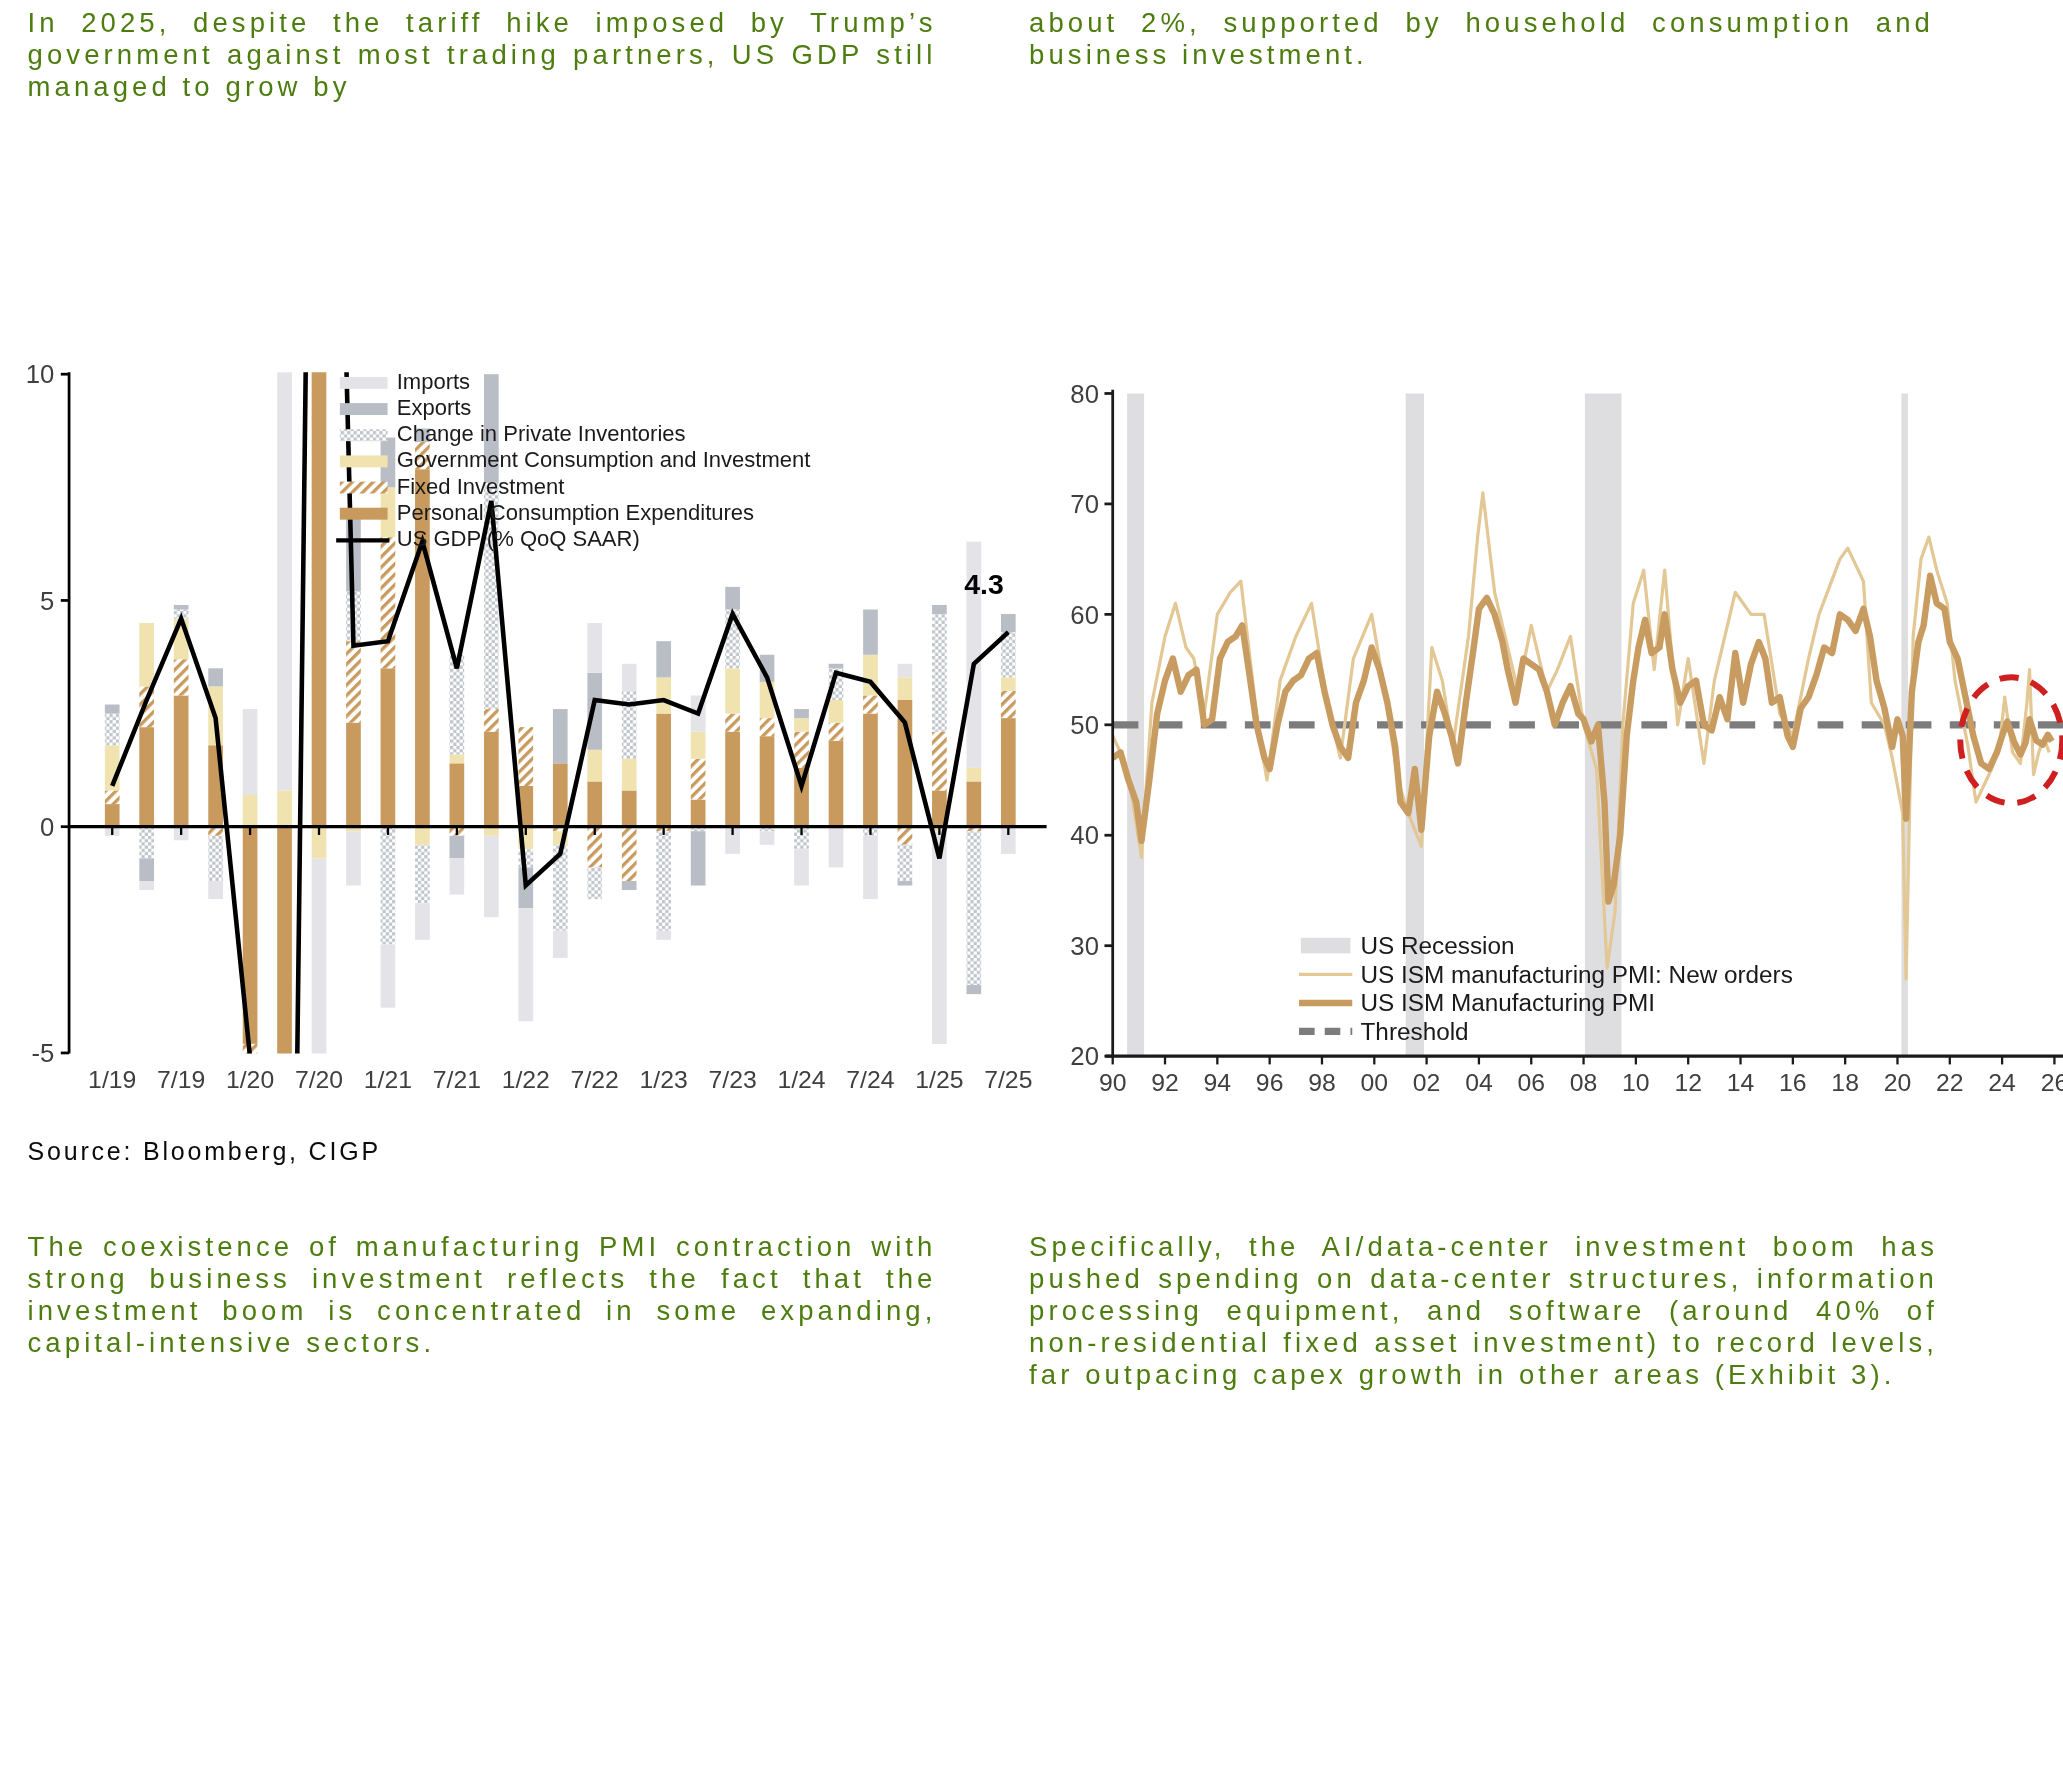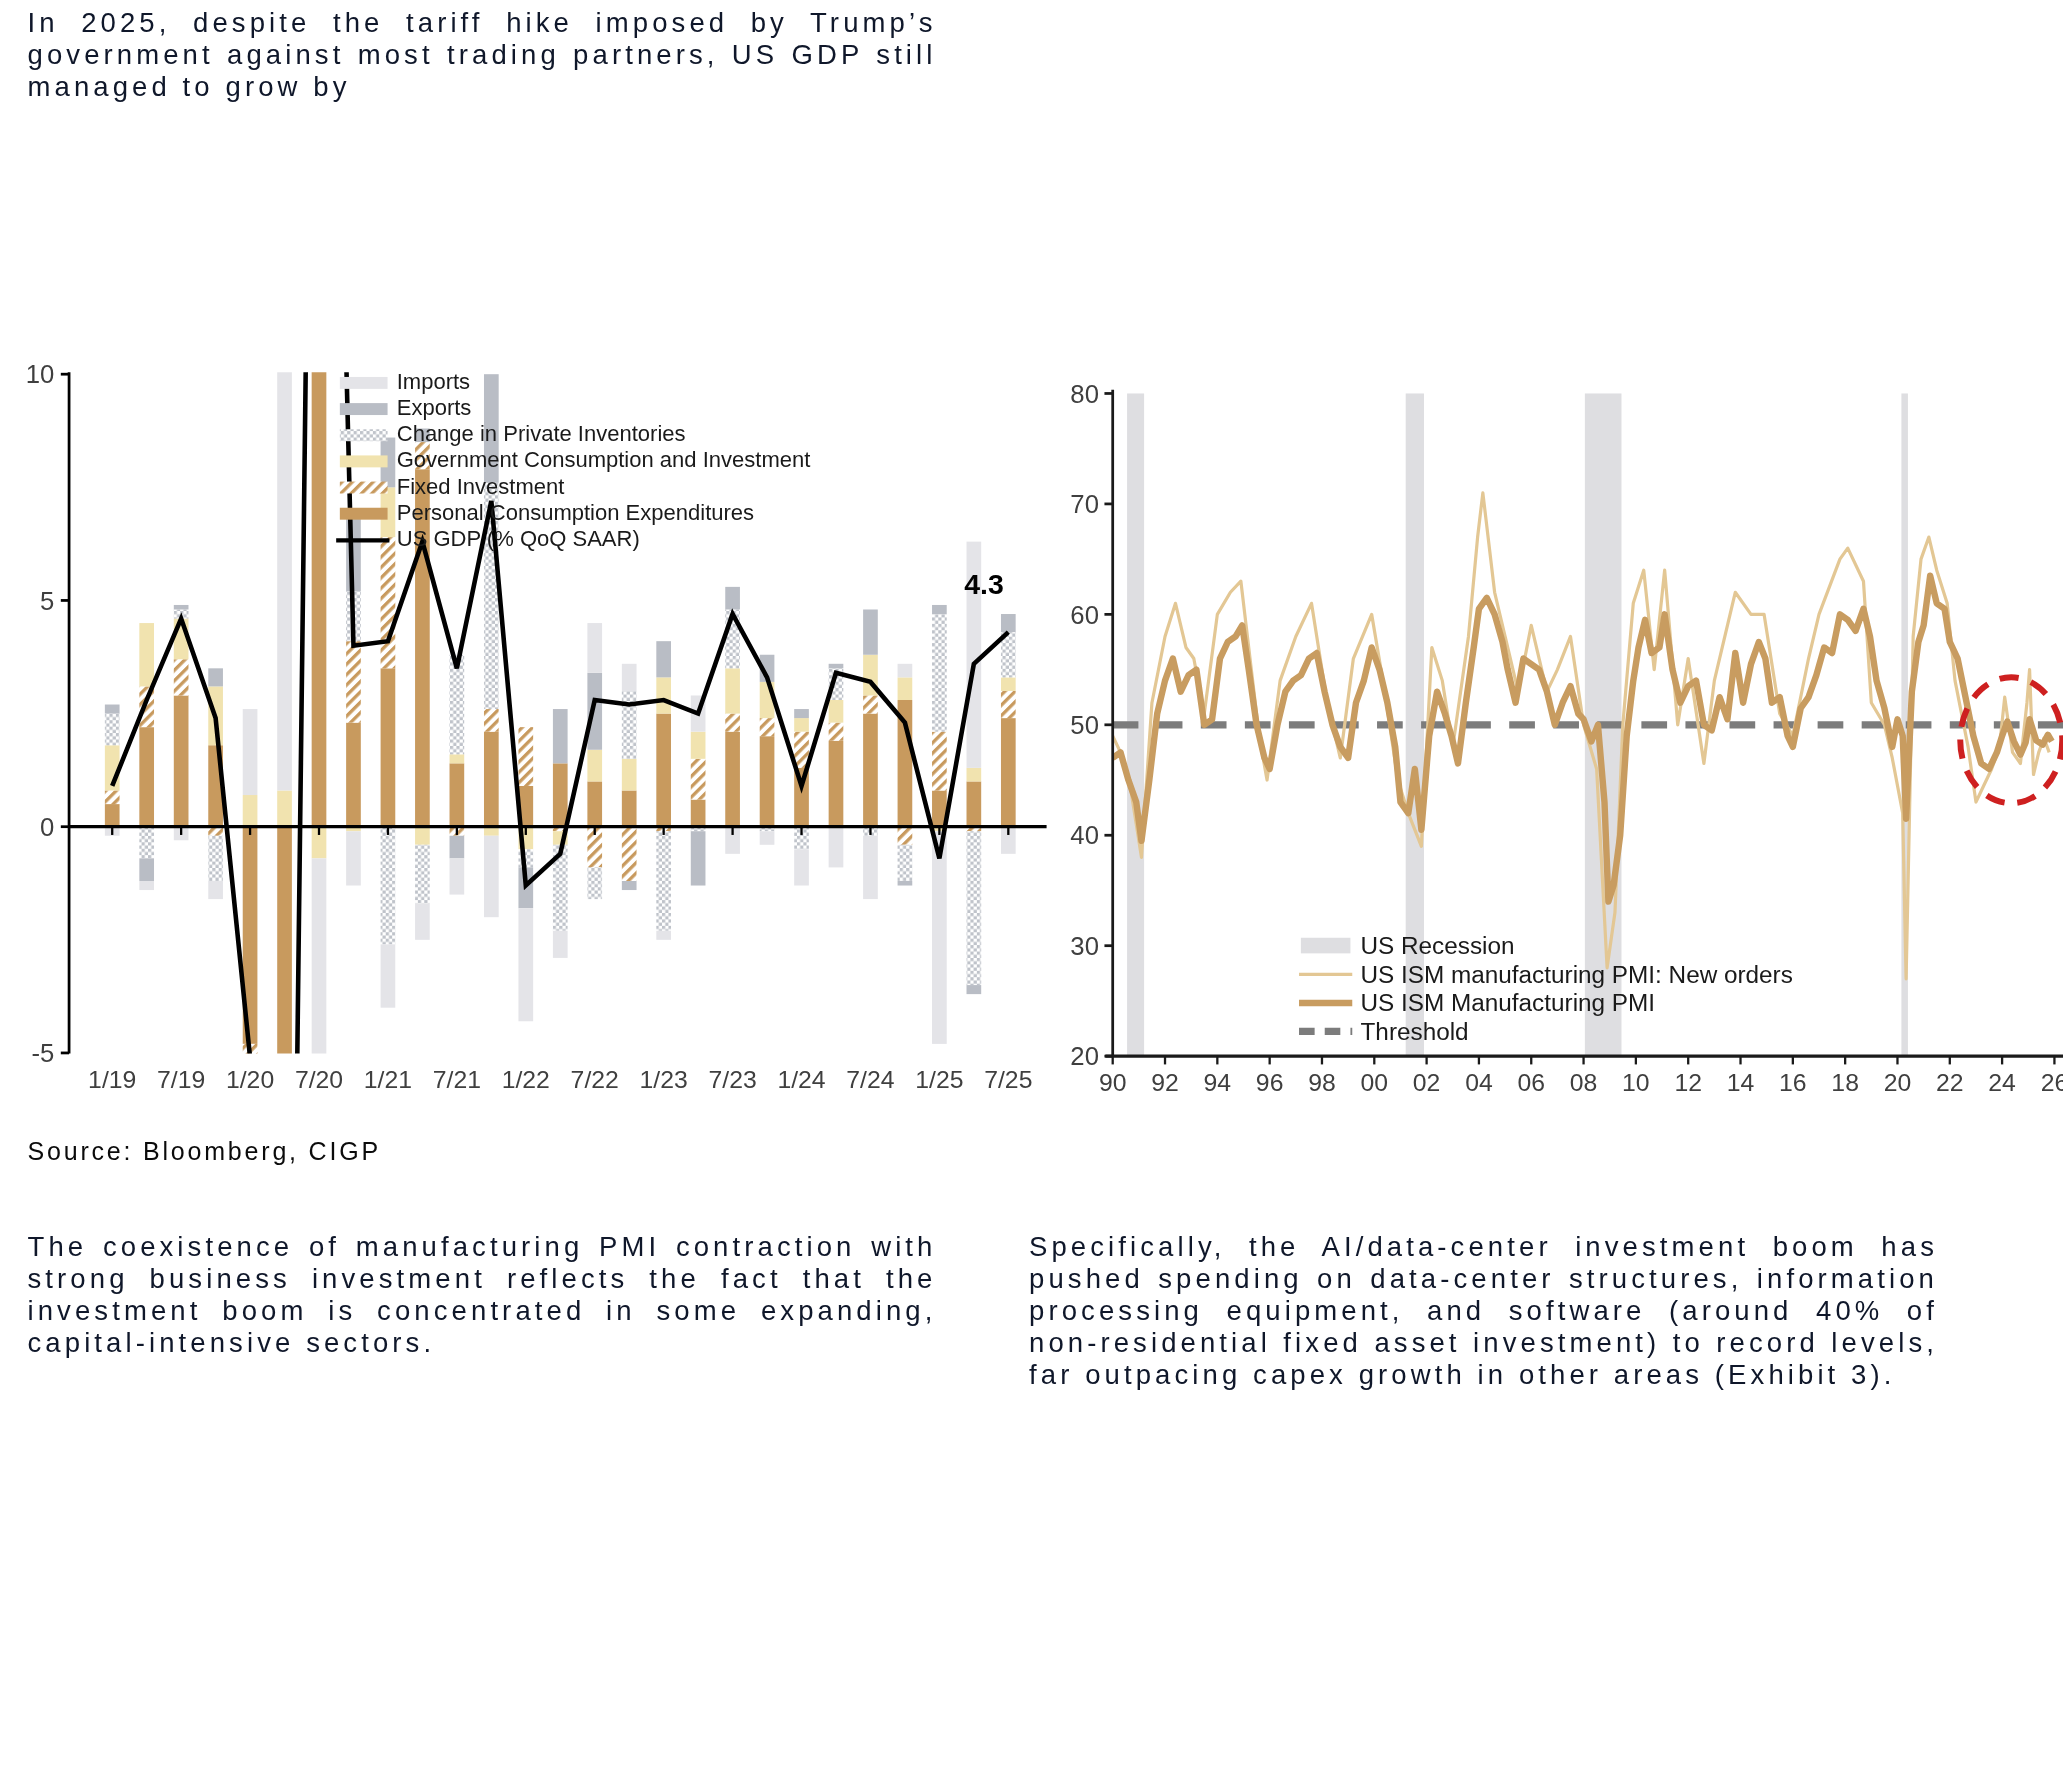--- a/index.html
+++ b/index.html
@@ -12,21 +12,21 @@
     color:#000000;
     overflow:hidden;
   }
   .para{
     position:absolute;
     font-size:27.5px;
     line-height:32px;
     letter-spacing:4.1px;
     text-align:justify;
     margin:0;
-    color:#0f172a;
+    color:#4d7c0f;
   }
   .exhibit-title{
     position:absolute;
     left:27.5px; top:213px;
     width:1616px;
     font-size:35px;
     line-height:43px;
     letter-spacing:3.7px;
     font-weight:400;
     margin:0;
@@ -45,20 +45,21 @@
   .chart-box{position:absolute;}
   svg text{font-family:"Liberation Sans", sans-serif;}
 </style>
 </head>
 <body>
 
 <div class="page">
 
   <p class="para" style="left:27.5px; top:7.3px; width:909px;">In 2025, despite the tariff hike imposed by Trump’s government against most trading partners, US GDP still managed to grow by</p>
 
+  <p class="para" style="left:1029px; top:7.3px; width:905px;">about 2%, supported by household consumption and business investment.</p>
 
 
   <div class="chart-box" id="chart-left" style="left:0px; top:354px; width:1056px; height:771px;"><svg width="1056" height="771" viewBox="0 0 1150 840">
         <defs>
           <pattern id="pInv" width="7" height="7" patternUnits="userSpaceOnUse">
             <rect x="0" y="0" width="7" height="7" fill="#ffffff"></rect>
             <rect x="0" y="0" width="3.5" height="3.5" fill="#BFC3CA"></rect>
             <rect x="3.5" y="3.5" width="3.5" height="3.5" fill="#BFC3CA"></rect>
           </pattern>
           <pattern id="pFix" width="8" height="8" patternUnits="userSpaceOnUse" patternTransform="rotate(45)">

